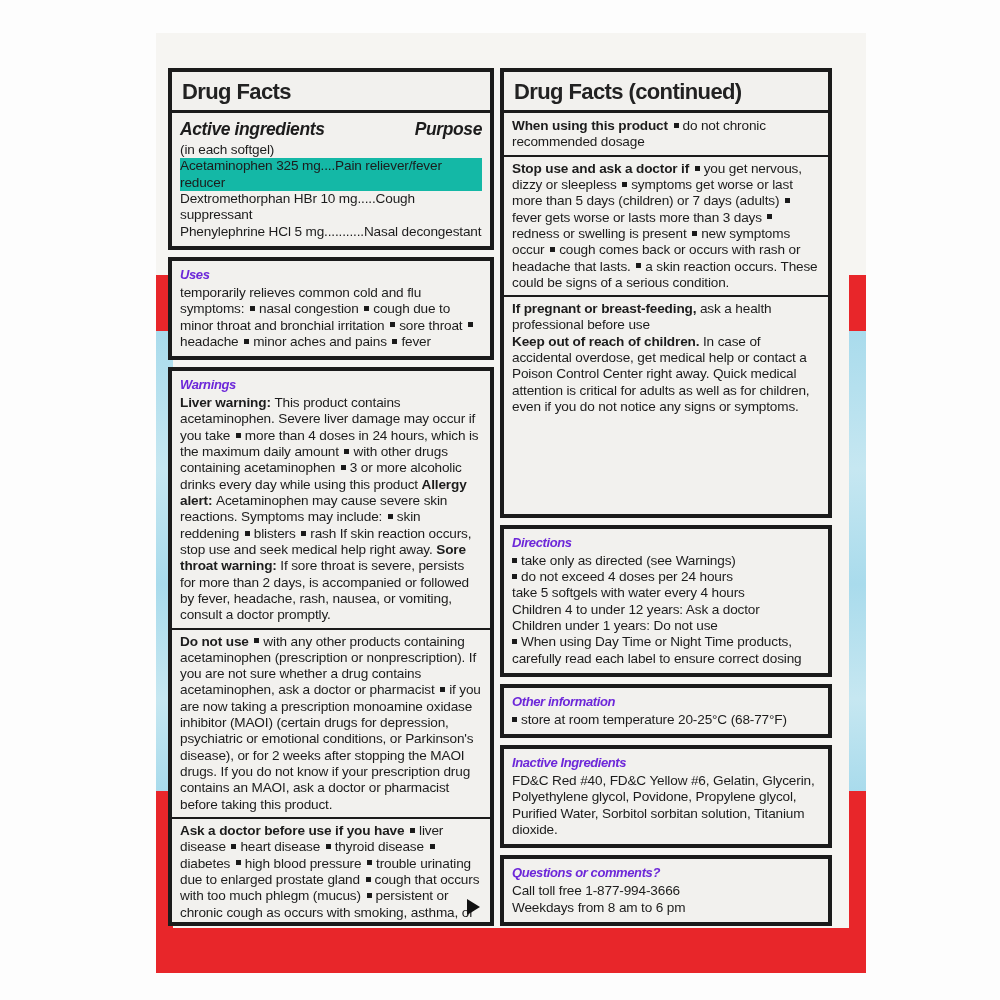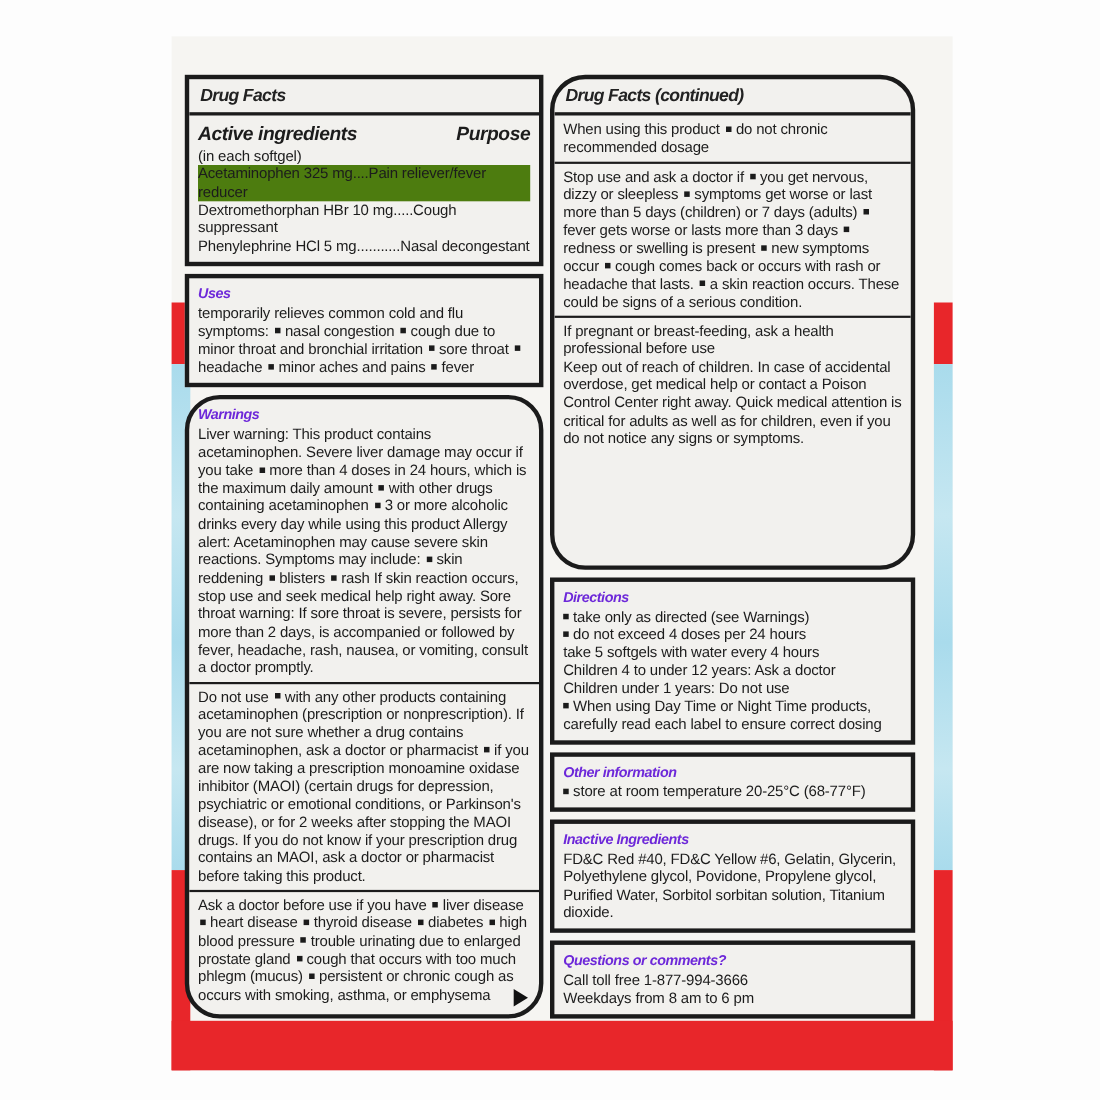--- a/index.html
+++ b/index.html
@@ -30,40 +30,40 @@
   .panel-right { left:344px; width:332px; }
 
   .section-box {
     background:#f2f1ee;
     border:4px solid #1b1b1b;
     padding:5px 8px 6px 8px;
     position:relative;
     overflow:hidden;
     color:#1c1c1c;
   }
-  .section-box.grow { flex:1;border-radius:32px; }
+  .section-box.grow { flex:1; }
 
   .panel-title {
-    font-size:16px; font-weight:bold; font-style:italic;
+    font-size:22px; font-weight:bold; 
     letter-spacing:-0.6px; padding:2px 0 5px 2px; color:#222;
   }
   .rule { border-top:3px solid #1b1b1b; margin:0 -8px 5px -8px; }
   .thin-rule { border-top:2px solid #1b1b1b; margin:4px -8px 4px -8px; }
 
   .two-col { display:flex; justify-content:space-between; align-items:baseline;
     font-size:17.5px; font-weight:bold; font-style:italic; letter-spacing:-0.4px; padding:1px 0 2px 0; }
 
   .section-title {
     font-size:13px; font-weight:bold; font-style:italic;
     letter-spacing:-0.4px; padding:1px 0 3px 0; color:#6d28d9;
   }
 
   .line, .rich { font-size:13.6px; line-height:1.2; letter-spacing:-0.15px; }
   .line.highlight { background:#f3e600; }
-  .rich .b { font-weight:normal; }
+  .rich .b { font-weight:bold; }
   .sq {
     display:inline-block; width:5px; height:5px; background:#1b1b1b;
     margin:0 4px 2px 2px; vertical-align:middle;
   }
   .sq.first { margin-left:0; }
 
   .arrow {
     position:absolute; right:10px; bottom:7px; width:0; height:0;
     border-left:13px solid #111; border-top:8px solid transparent; border-bottom:8px solid transparent;
   }
@@ -90,21 +90,21 @@
 
     <div class="panel panel-left" id="panel-left">
         <div class="section-box">
           <div class="panel-title">Drug Facts</div>
           <div class="rule"></div>
           <div class="two-col">
             <span>Active ingredients</span>
             <span>Purpose</span>
           </div>
           <div class="line"><span>(in each softgel)</span></div>
-          <div class="line highlight" style="background: #4d7c0f;"><span>Acetaminophen 325 mg....Pain reliever/fever reducer</span></div>
+          <div class="line highlight" style="background: #14b8a6;"><span>Acetaminophen 325 mg....Pain reliever/fever reducer</span></div>
           <div class="line"><span>Dextromethorphan HBr 10 mg.....Cough suppressant</span></div>
           <div class="line"><span>Phenylephrine HCl 5 mg...........Nasal decongestant</span></div>
         </div>
         <div class="section-box">
           <div class="section-title">Uses</div>
           <div class="rich"><span>temporarily relieves common cold and flu symptoms: </span><span class="sq"></span><span>nasal congestion </span><span class="sq"></span><span>cough due to minor throat and bronchial irritation </span><span class="sq"></span><span>sore throat </span><span class="sq"></span><span>headache </span><span class="sq"></span><span>minor aches and pains </span><span class="sq"></span><span>fever</span></div>
         </div>
         <div class="section-box grow">
           <div class="section-title">Warnings</div>
           <div class="rich"><span class="b">Liver warning: </span><span>This product contains acetaminophen. Severe liver damage may occur if you take </span><span class="sq"></span><span>more than 4 doses in 24 hours, which is the maximum daily amount </span><span class="sq"></span><span>with other drugs containing acetaminophen </span><span class="sq"></span><span>3 or more alcoholic drinks every day while using this product </span><span class="b">Allergy alert: </span><span>Acetaminophen may cause severe skin reactions. Symptoms may include: </span><span class="sq"></span><span>skin reddening </span><span class="sq"></span><span>blisters </span><span class="sq"></span><span>rash  If skin reaction occurs, stop use and seek medical help right away. </span><span class="b">Sore throat warning: </span><span>If sore throat is severe, persists for more than 2 days, is accompanied or followed by fever, headache, rash, nausea, or vomiting, consult a doctor promptly.</span></div>

